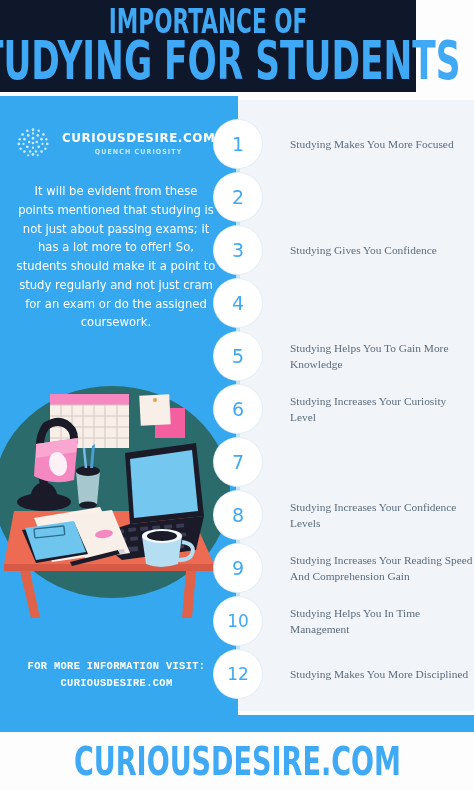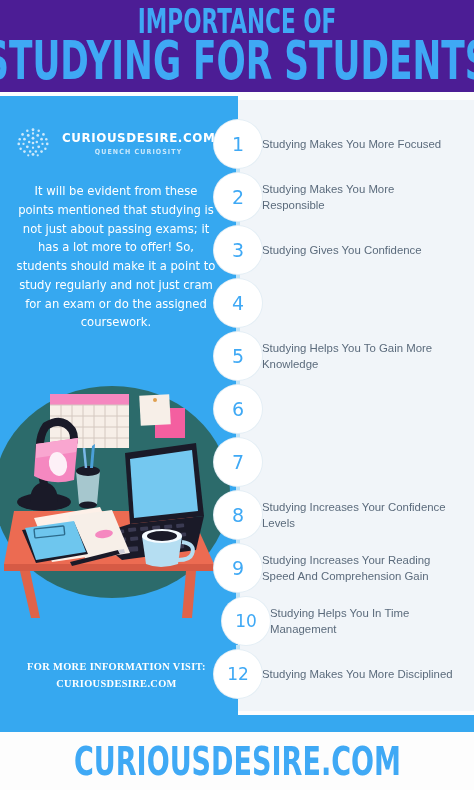--- a/index.html
+++ b/index.html
@@ -8,23 +8,23 @@
     width: 474px;
     height: 790px;
     background: #fdfdfd;
     font-family: "Liberation Sans", sans-serif;
     overflow: hidden;
     position: relative;
   }
 
   
   .header {
-    width: 474px;
+    width: 416px;
     height: 92px;
-    background: #4c1d95;
+    background: #0f172a;
     display: flex;
     flex-direction: column;
     align-items: center;
     justify-content: flex-start;
     padding-top: 4px;
   }
   .title-line1 {
     font-family: "DejaVu Sans", sans-serif;
     font-weight: bold;
     font-size: 27px;
@@ -119,21 +119,21 @@
     height: 262px;
   }
 
   
   .blue-footer {
     position: absolute;
     left: 14px; top: 562px;
     width: 205px;
     text-align: center;
     color: #ffffff;
-    font-family: Liberation Serif, serif;
+    font-family: Liberation Mono, monospace;
     font-size: 10.4px;
     font-weight: bold;
     letter-spacing: .35px;
     line-height: 1.65;
   }
 
   
   .list {
     position: absolute;
     left: 0; top: 96px;
@@ -169,23 +169,23 @@
     align-items: center;
     justify-content: center;
     color: #3fa9f5;
     font-family: "DejaVu Sans", sans-serif;
     font-size: 19px;
     font-weight: normal;
     z-index: 3;
   }
   .num-circle.wide { font-size: 17px; }
   .row-label {
-    margin-left: 0;
+    margin-left: 28px;
     color: #5b6b7c;
-    font-family: Liberation Sans, sans-serif;
+    font-family: Liberation Serif, serif;
     font-size: 11.4px;
     line-height: 1.42;
     width: 196px;
   }
 
   
   .bottom-bar {
     position: absolute;
     left: 0; top: 715px;
     width: 474px; height: 17px;
@@ -389,35 +389,35 @@
     <div class="connector" style="top:443px; height:52px;"></div>
     <div class="connector" style="top:496px; height:52px;"></div>
     <div class="connector" style="top:549px; height:52px;"></div>
 
     <div class="row" style="top:24px;">
       <div class="num-circle">1</div>
       <div class="row-label">Studying Makes You More Focused</div>
     </div>
     <div class="row" style="top:77px;">
       <div class="num-circle">2</div>
-      <div class="row-label">Studying Makes You More Responsible</div>
     </div>
     <div class="row" style="top:130px;">
       <div class="num-circle">3</div>
       <div class="row-label">Studying Gives You Confidence</div>
     </div>
     <div class="row" style="top:183px;">
       <div class="num-circle">4</div>
     </div>
     <div class="row" style="top:236px;">
       <div class="num-circle">5</div>
       <div class="row-label">Studying Helps You To Gain More Knowledge</div>
     </div>
     <div class="row" style="top:289px;">
       <div class="num-circle">6</div>
+      <div class="row-label">Studying Increases Your Curiosity Level</div>
     </div>
     <div class="row" style="top:342px;">
       <div class="num-circle">7</div>
     </div>
     <div class="row" style="top:395px;">
       <div class="num-circle">8</div>
       <div class="row-label">Studying Increases Your Confidence Levels</div>
     </div>
     <div class="row" style="top:448px;">
       <div class="num-circle">9</div>

